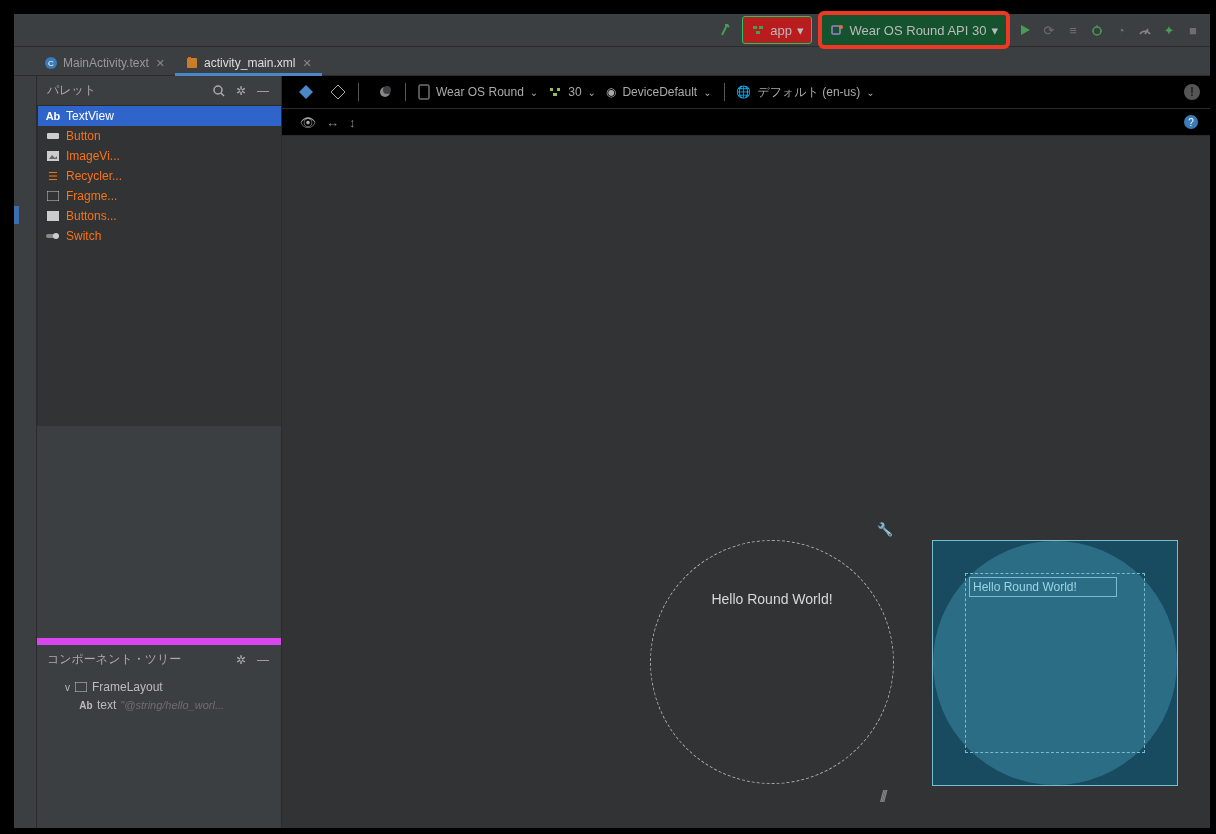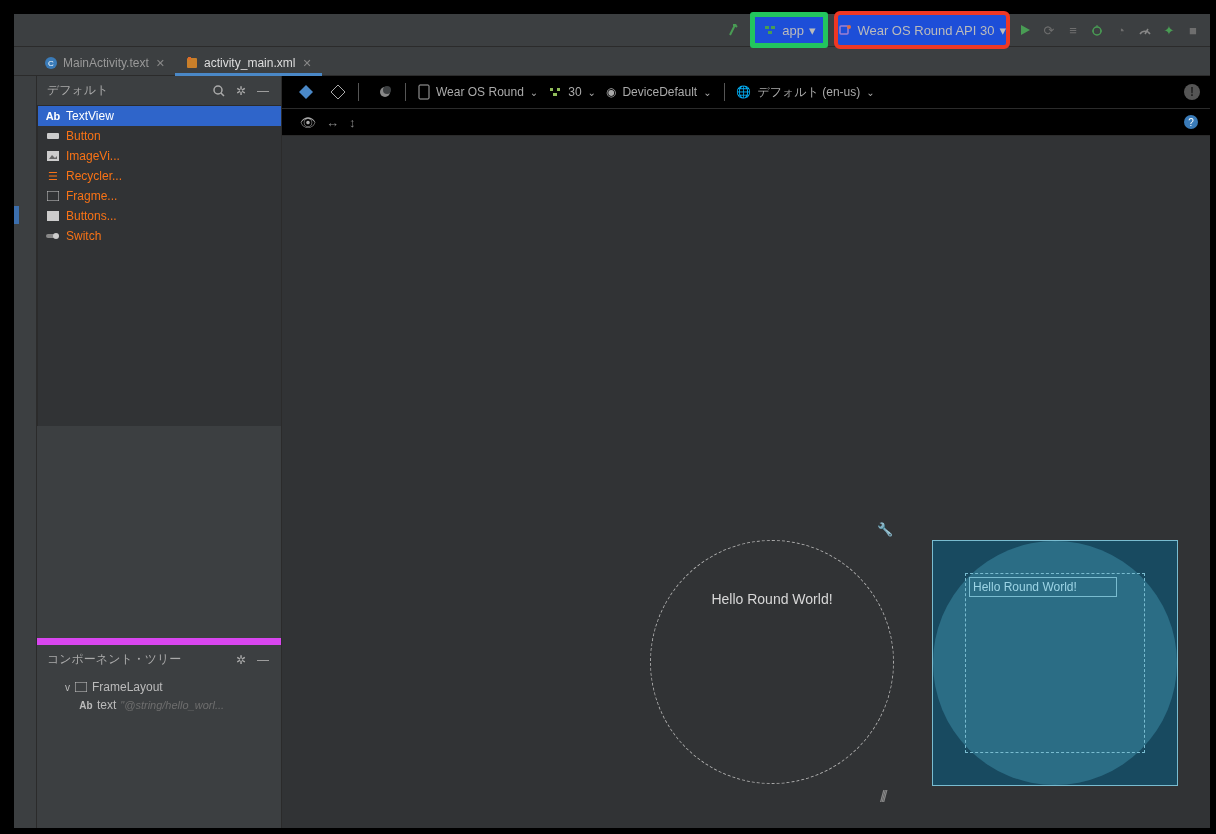--- a/index.html
+++ b/index.html
@@ -1,21 +1,21 @@
 <!DOCTYPE html>
 <html><head>
 <meta charset="utf-8">
 <style>
 html,body{margin:0;padding:0;width:1216px;height:834px;background:#000;font-family:"Segoe UI",Arial,sans-serif;font-size:13px;color:#bbb;overflow:hidden}
 .ide{position:absolute;left:14px;top:14px;right:6px;bottom:6px;background:#3c3f41;display:flex;flex-direction:column}
 .topbar{height:32px;display:flex;align-items:center;justify-content:flex-end;padding-right:8px;gap:6px;border-bottom:1px solid #2b2b2b}
 .top-icon{width:18px;height:18px;display:flex;align-items:center;justify-content:center;color:#6e6e6e}
 .top-icon.green{color:#499c54}
-.dd{display:flex;align-items:center;gap:5px;background:#1d4ed8;border:5px solid #22c55e;border-radius:3px;padding:2px 8px;height:22px;color:#bbb;cursor:pointer}
-.dd.highlight{border:4px solid #ef3824;padding:0 0;height:30px;border-radius:6px;background:#1d4ed8}
+.dd{display:flex;align-items:center;gap:5px;background:#b91c1c;border:1px solid #22c55e;border-radius:3px;padding:2px 8px;height:22px;color:#bbb;cursor:pointer}
+.dd.highlight{border:4px solid #ef3824;padding:0 8px;height:30px;border-radius:6px;background:#14532d}
 .tabrow{height:28px;display:flex;align-items:flex-end;border-bottom:1px solid #2b2b2b;padding-left:20px}
 .tab{display:flex;align-items:center;gap:5px;padding:5px 10px;color:#999;cursor:pointer;position:relative;font-size:12px}
 .tab.active{color:#ddd}
 .tab.active::after{content:"";position:absolute;left:0;right:0;bottom:-1px;height:3px;background:#4a88c7}
 .close-x{font-size:11px;color:#888;margin-left:2px}
 .body{flex:1;display:flex;min-height:0;background:#313335}
 .gutter{width:22px;background:#3c3f41;border-right:1px solid #2b2b2b;position:relative}
 .gutter-marker{position:absolute;left:0;top:130px;width:5px;height:18px;background:#3c6fae}
 .left-col{display:flex;flex-direction:column;width:244px;background:#3c3f41;border-right:1px solid #2b2b2b}
 .panel-h{display:flex;align-items:center;padding:6px 10px;color:#aaa;font-size:12px}
@@ -127,21 +127,21 @@
   </div>
 
   <div class="body">
     <div class="gutter">
         <div class="gutter-marker"></div>
       </div>
 
     <div class="left-col">
 
       <div class="panel-h">
-        <span>デフォルト</span>
+        <span>パレット</span>
         <span class="sp"></span>
         <span class="ic">
             <svg width="14" height="14" viewBox="0 0 14 14">
               <circle cx="6" cy="6" r="4" fill="none" stroke="#aaa" stroke-width="1.5"></circle>
               <line x1="9" y1="9" x2="12" y2="12" stroke="#aaa" stroke-width="1.5"></line>
             </svg>
           </span>
         <span class="ic">✲</span>
         <span class="ic">—</span>
       </div>

